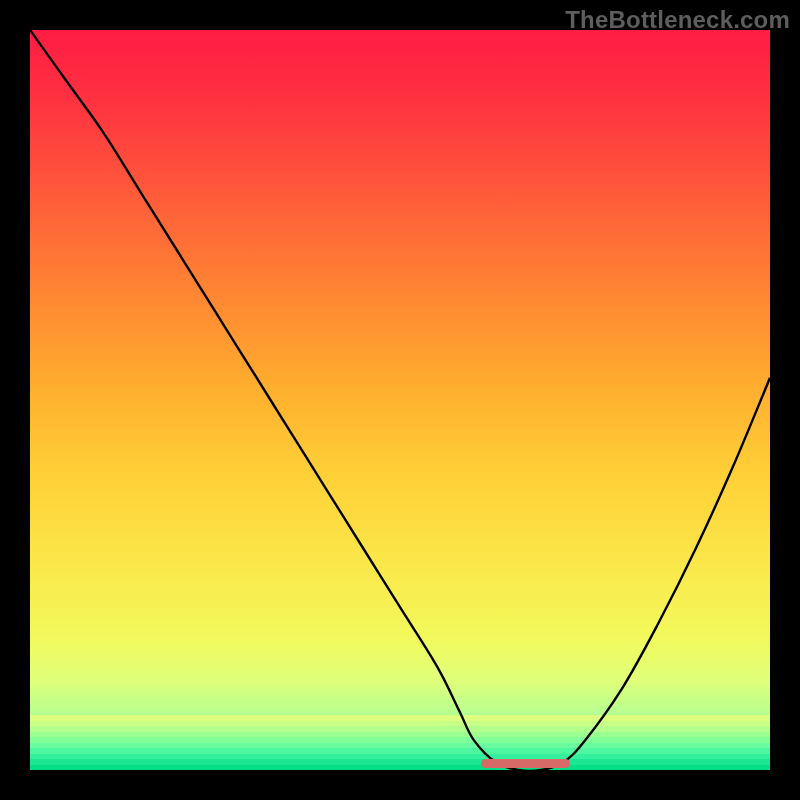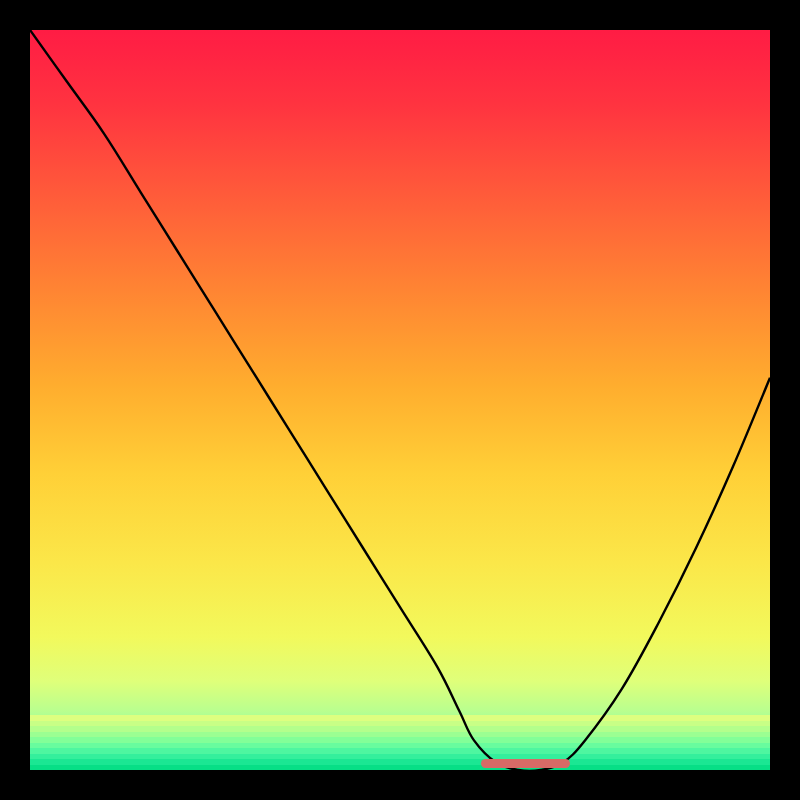--- a/index.html
+++ b/index.html
@@ -82,20 +82,21 @@
     background: #d76a66;
     border-radius: 5px;
     z-index: 6;
   }
 </style>
 </head>
 <body>
 
 <div class="frame">
 
+  <div class="watermark">TheBottleneck.com</div>
 
   <div class="plot">
 
     <div class="gradient"></div>
 
     <div class="green-bands" id="green-bands">
         <div style="height: 5.5px; background: rgb(221, 255, 128);"></div>
         <div style="height: 5.5px; background: rgb(200, 255, 134);"></div>
         <div style="height: 5.5px; background: rgb(179, 255, 140);"></div>
         <div style="height: 5.5px; background: rgb(155, 255, 146);"></div>

